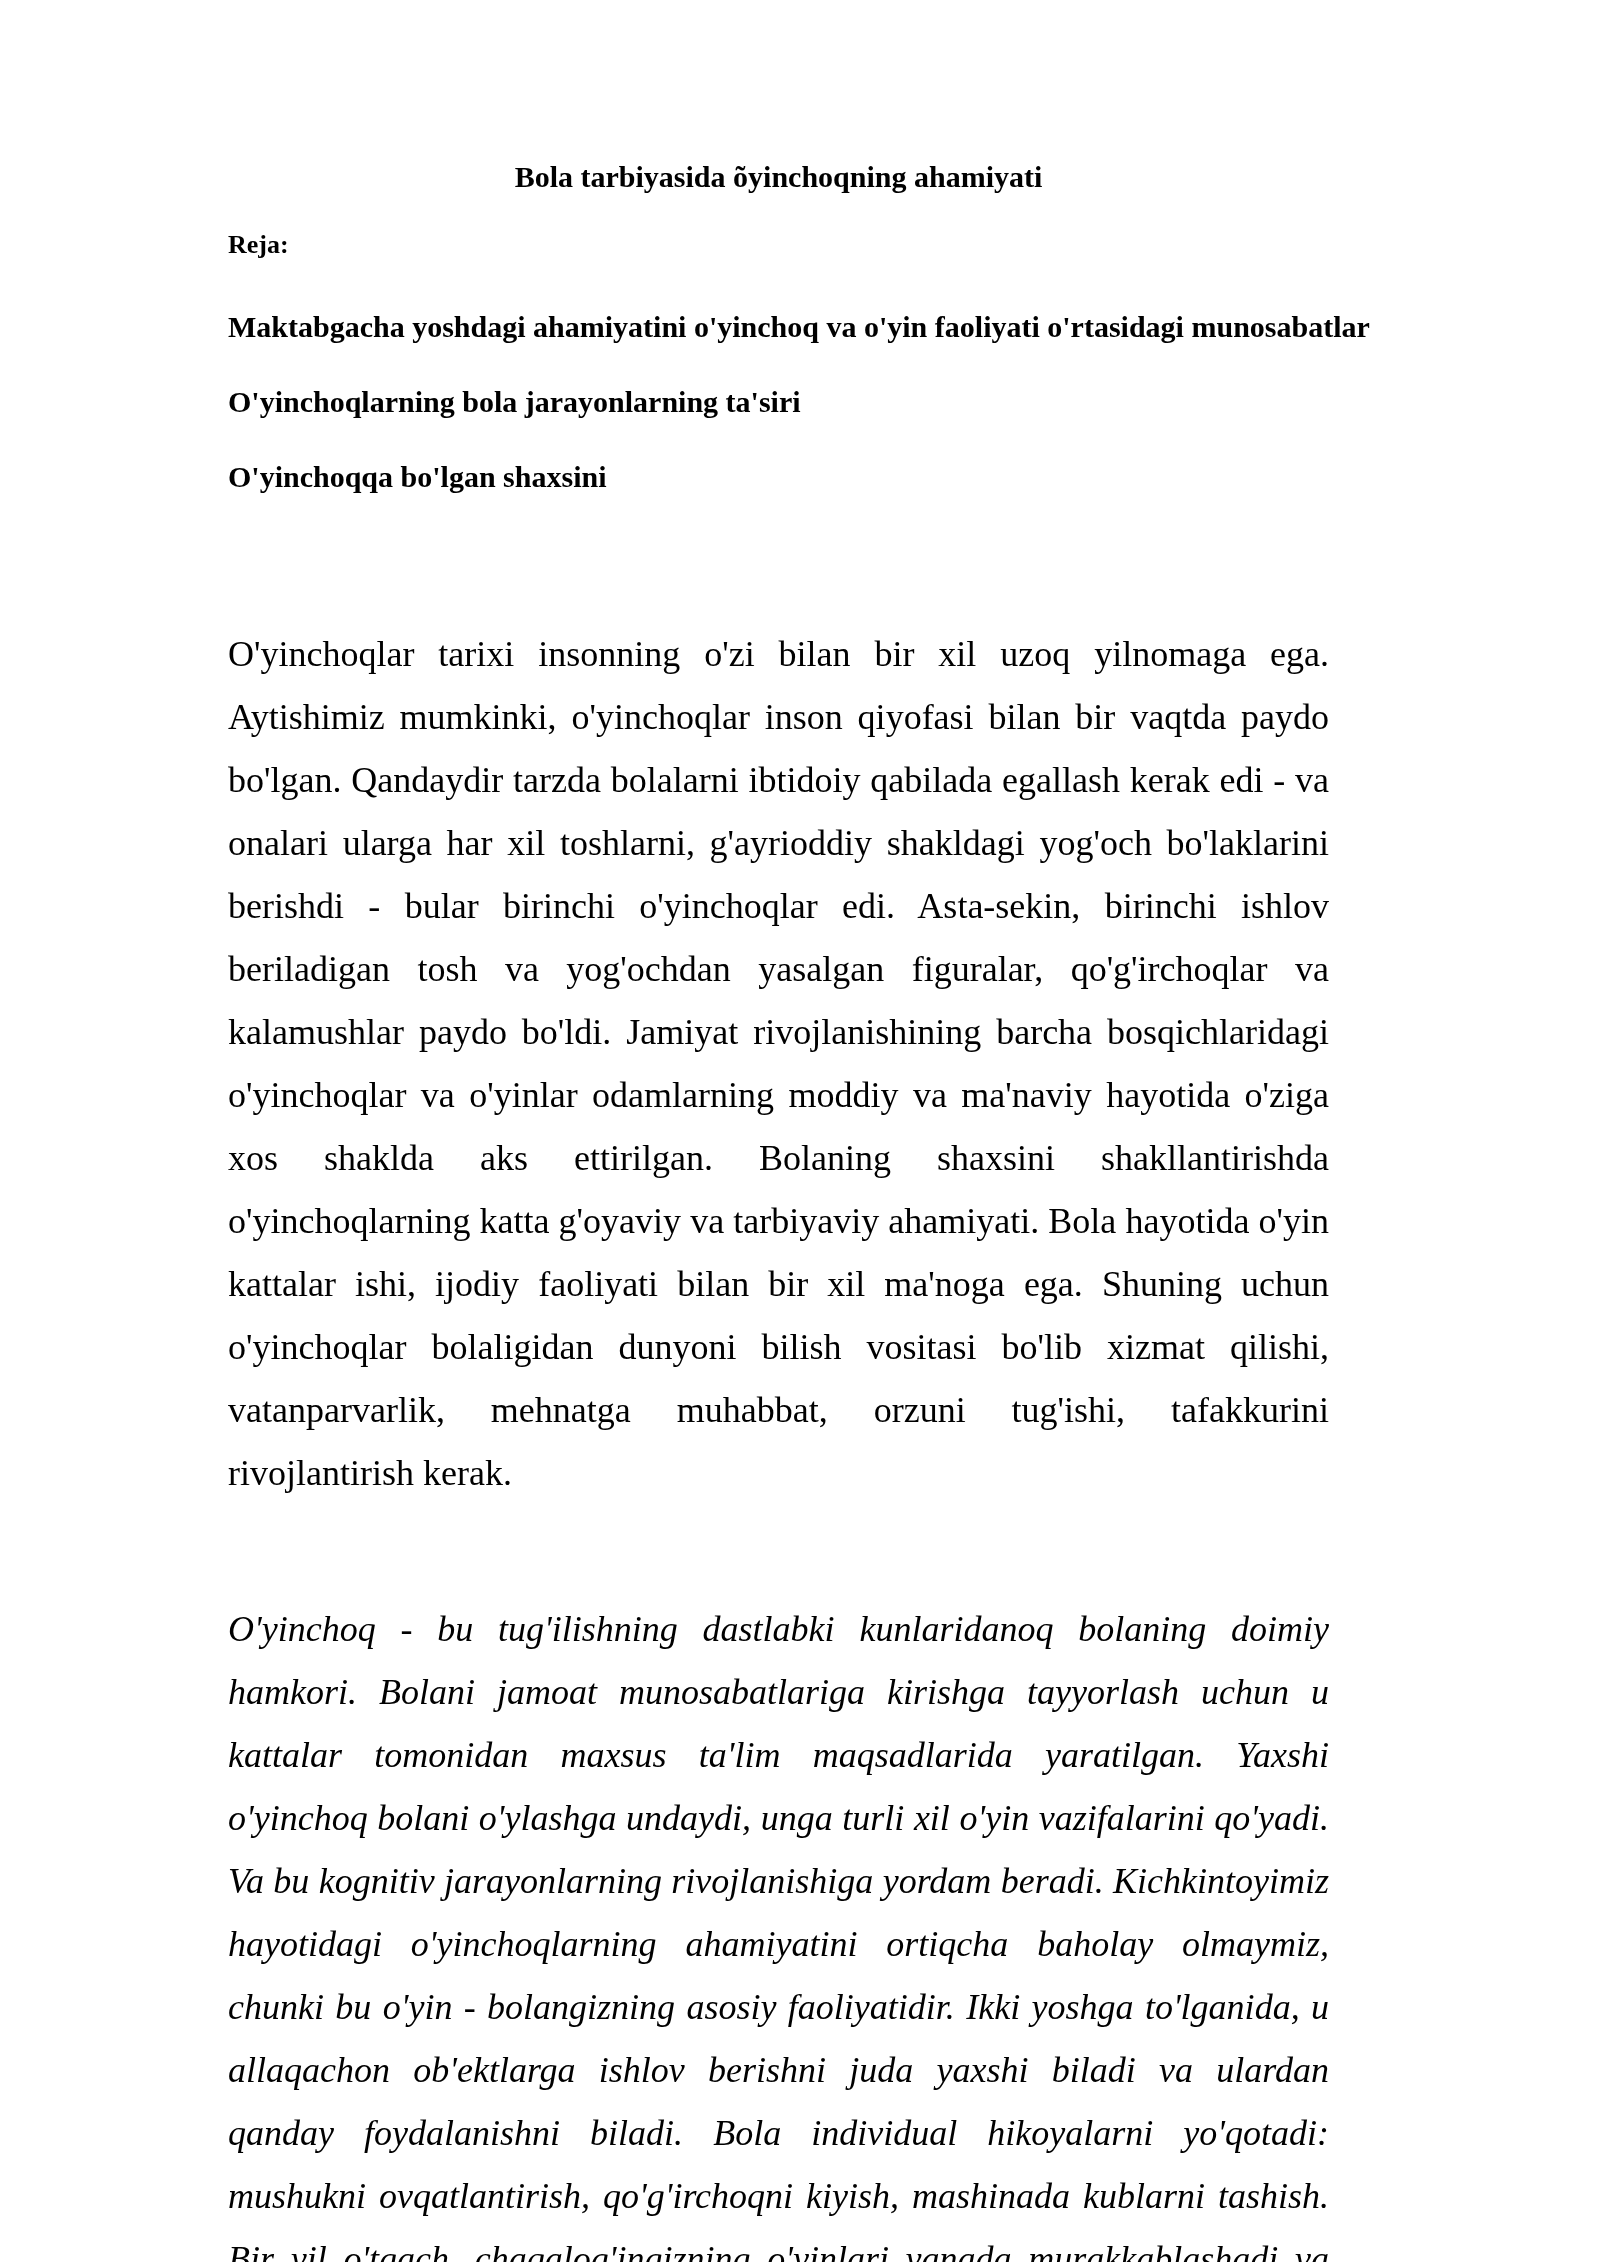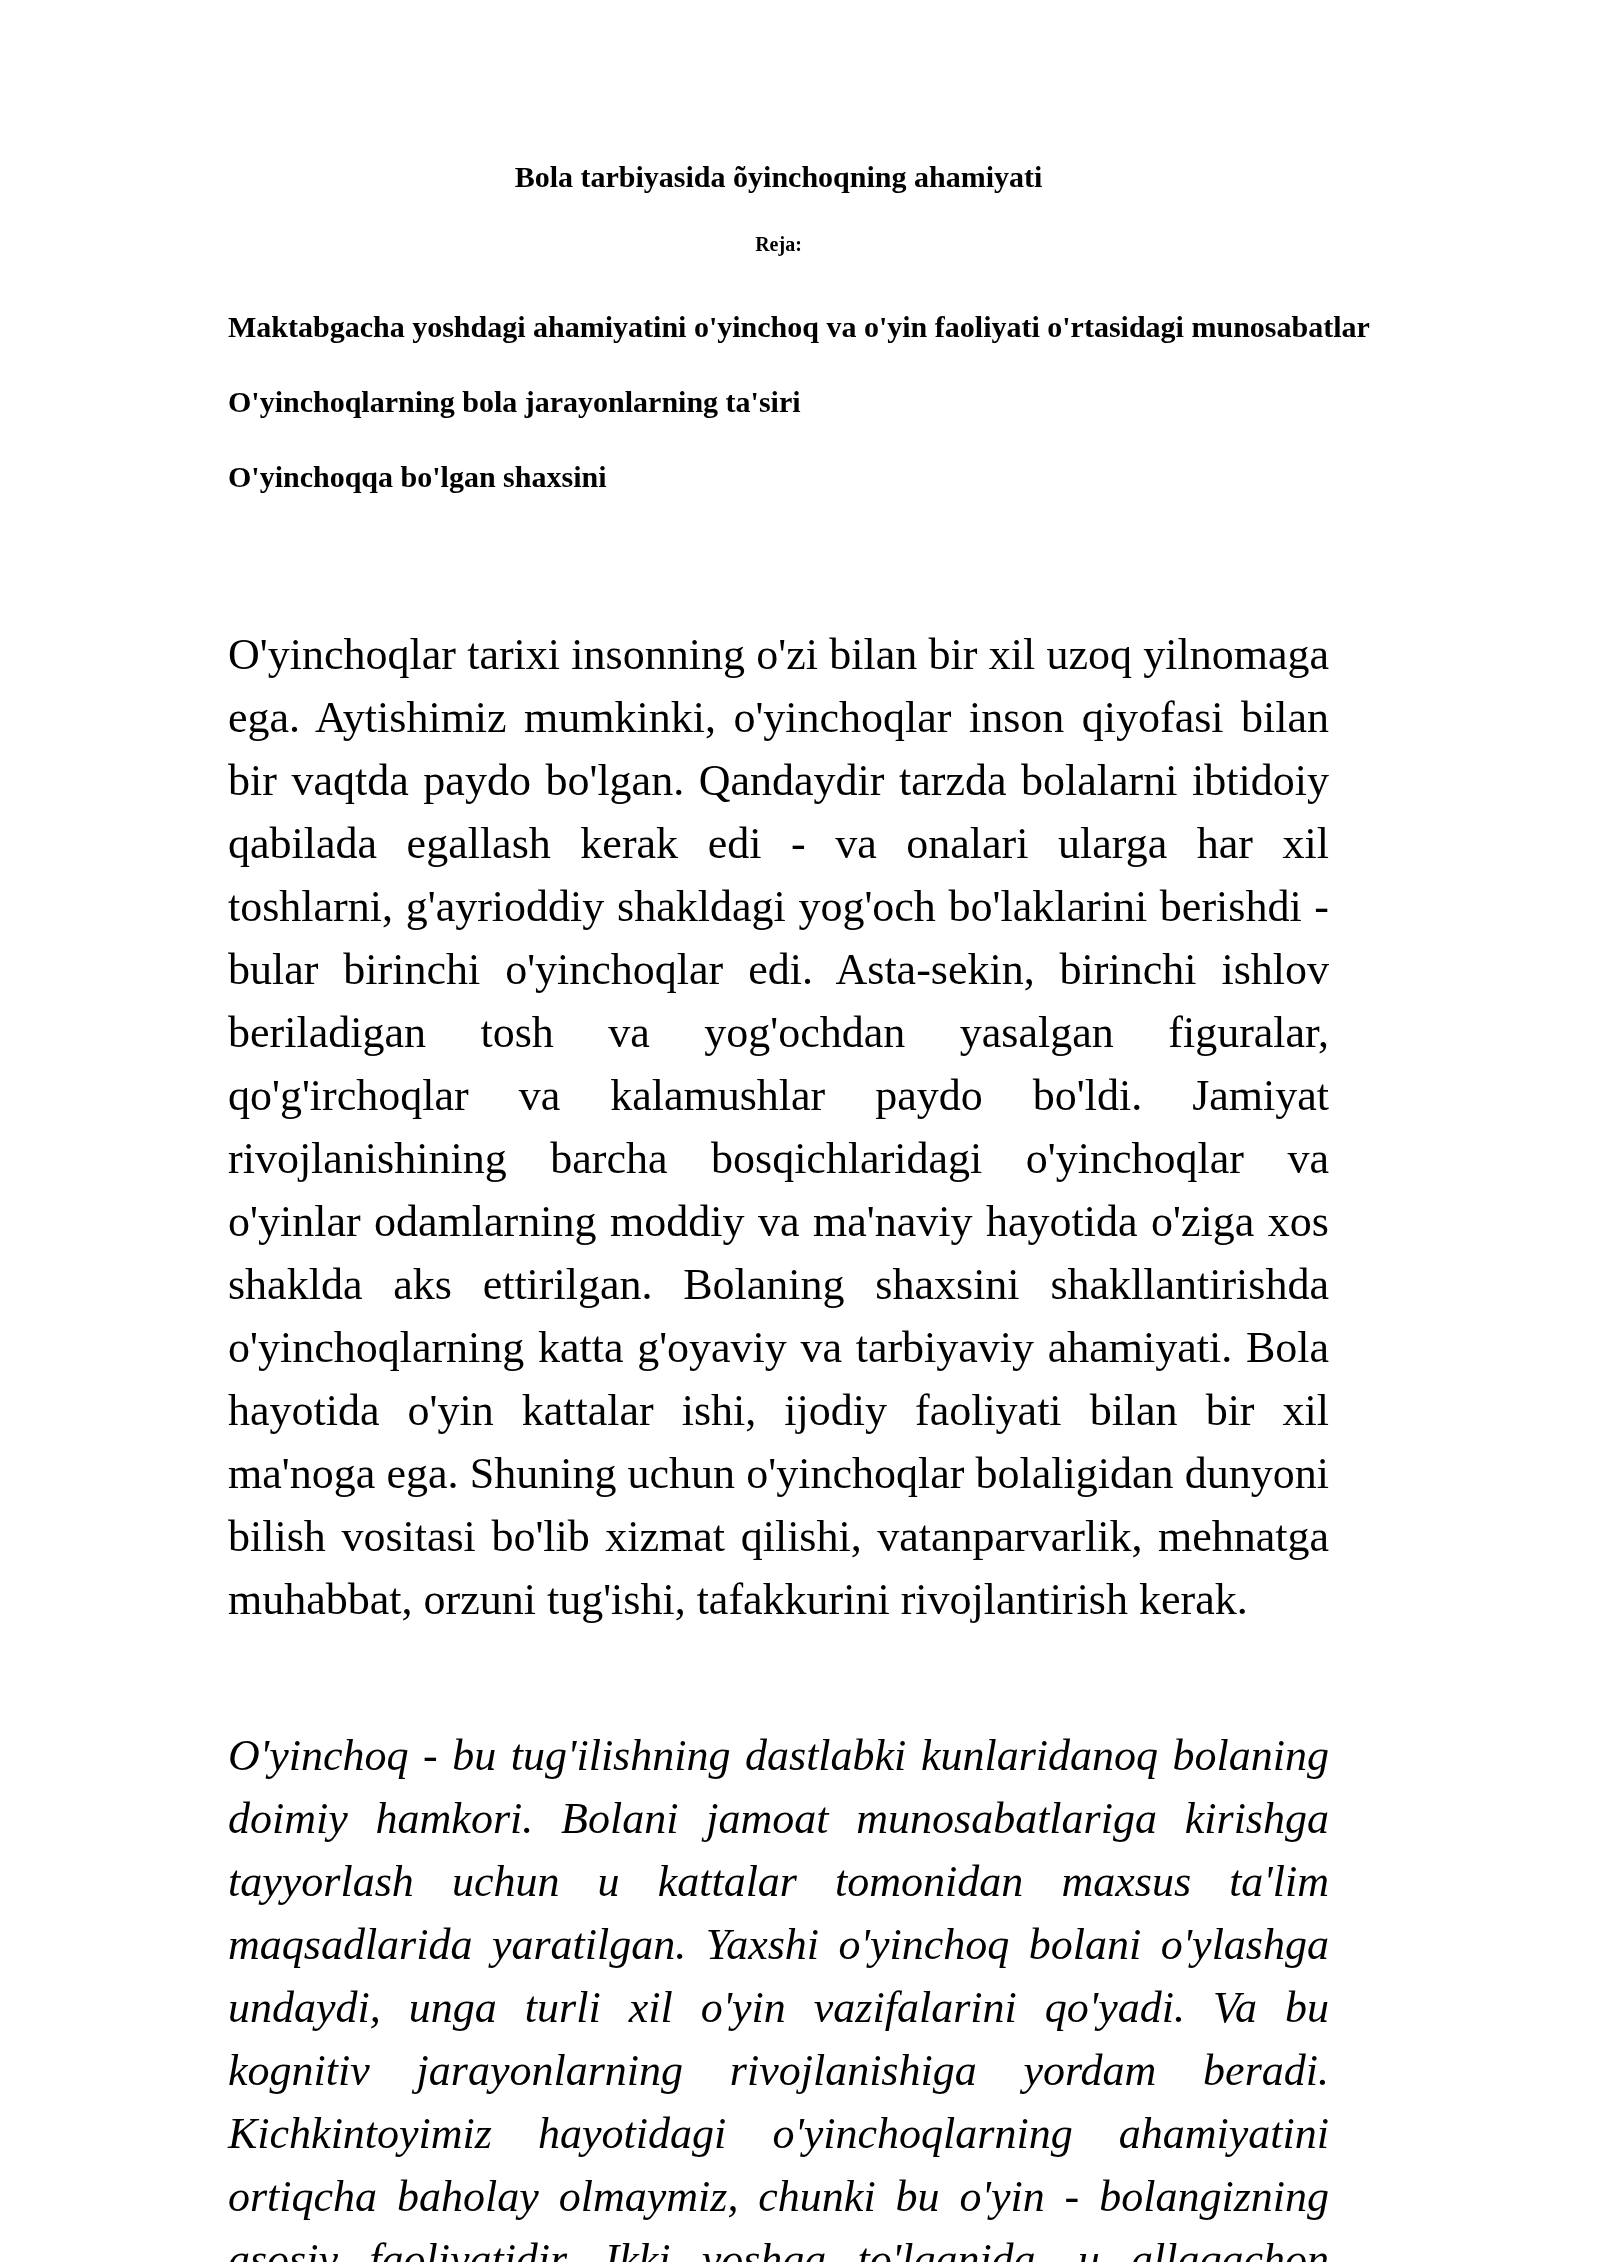--- a/index.html
+++ b/index.html
@@ -20,39 +20,38 @@
     overflow: hidden;
   }
   .doc-title {
     font-size: 30px;
     font-weight: bold;
     text-align: center;
     line-height: 63px;
     margin: 145px 0 0 0;
   }
   .plan-heading {
-    font-size: 20px;
+    font-size: 26px;
     font-weight: bold;
-    text-align: center;
     line-height: 63px;
     margin: 5px 0 0 0;
   }
   .plan-item {
     font-size: 30px;
     font-weight: bold;
     text-align: left;
     line-height: 63px;
     margin: 12px 0 0 0;
     white-space: nowrap;
   }
   .plan-item.first {
     margin-top: 19px;
   }
   .body-para {
-    font-size: 44px;
+    font-size: 36px;
     line-height: 63px;
     text-align: justify;
     margin: 0;
   }
   .body-para.para1 {
     margin-top: 115px;
   }
   .body-para.para2 {
     margin-top: 93px;
     text-align-last: justify;

